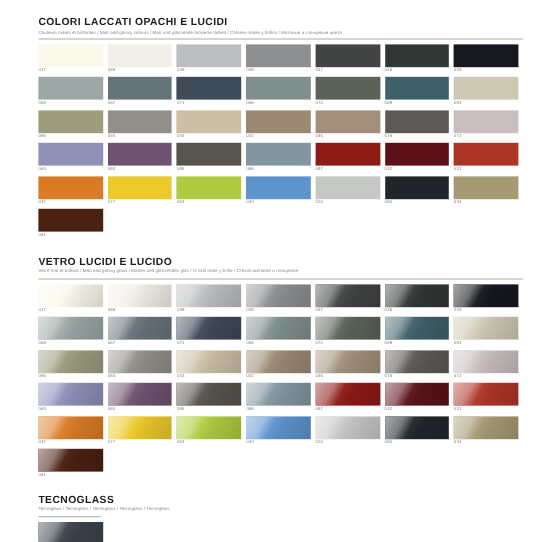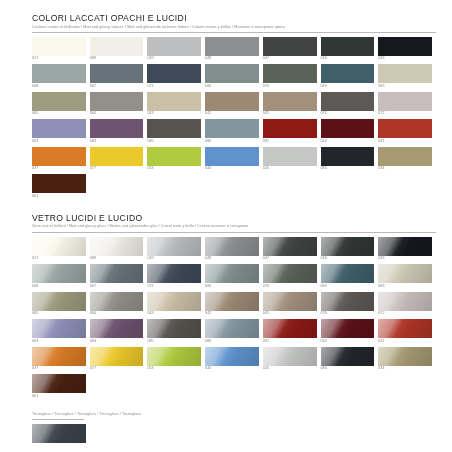--- a/index.html
+++ b/index.html
@@ -20,21 +20,21 @@
     height: 452px;
     box-sizing: border-box;
     padding: 14px 16px 0 32px;
     position: relative;
   }
   .section {
     margin-bottom: 0;
   }
   .section-title {
     font-size: 8.6px;
-    font-weight: normal;
+    font-weight: bold;
     letter-spacing: 0.35px;
     color: #1b1b1b;
     margin: 0 0 1.5px 0;
     line-height: 1.05;
   }
   .section-subtitle {
     font-size: 3.7px;
     color: #8a8a8a;
     letter-spacing: 0.08px;
     margin: 0 0 3px 0;
@@ -401,20 +401,21 @@
         <div class="cell">
           <span class="swatch gloss" style="background: rgb(74, 32, 17);"></span>
           <span class="code">061</span>
         </div>
       </div>
   </div>
 
   <div class="spacer-md"></div>
 
   <div class="section">
+    <div class="section-title">TECNOGLASS</div>
     <div class="section-subtitle">Tecnoglass / Tecnoglass / Tecnoglass / Tecnoglass / Tecnoglass</div>
     <hr class="rule short">
     <div class="grid">
         <div class="cell">
           <span class="swatch gloss" style="background: rgb(60, 67, 75);"></span>
         </div>
       </div>
   </div>
 
 </div>

